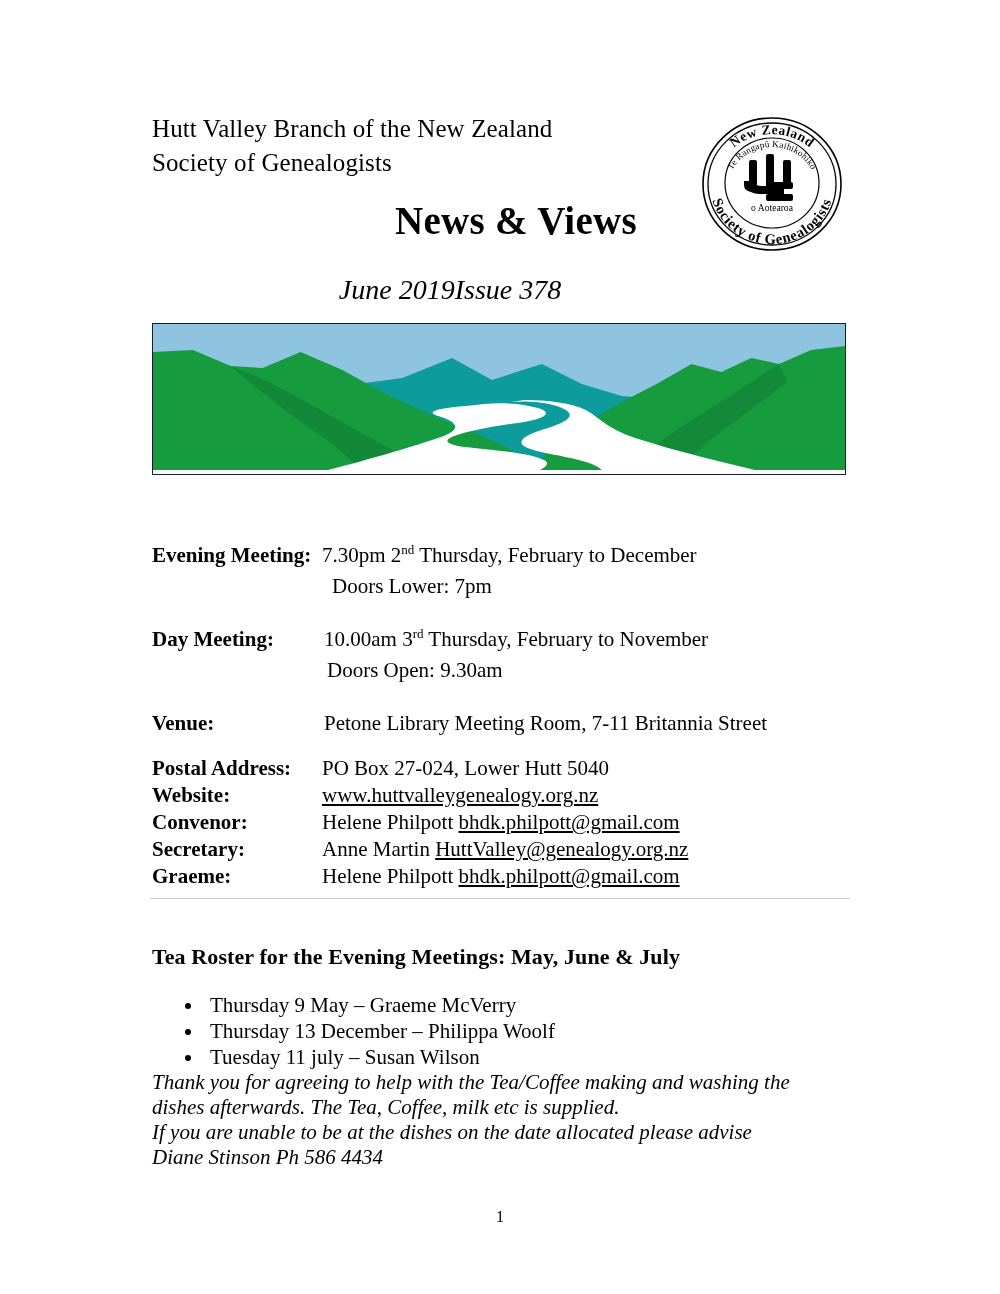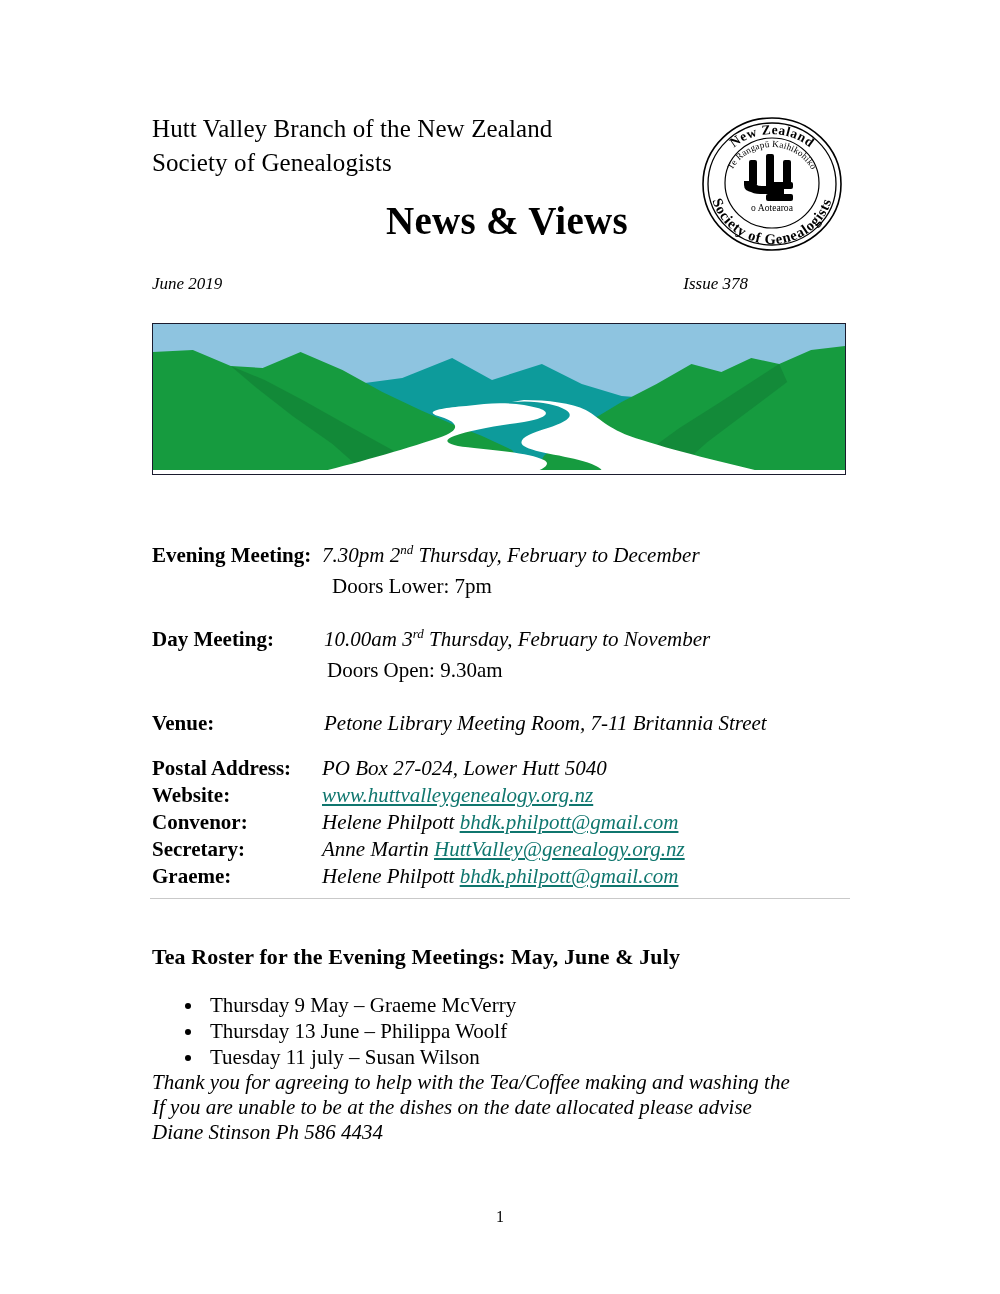--- a/index.html
+++ b/index.html
@@ -39,38 +39,38 @@
   .logo-wrap {
     position: absolute;
     left: 694px;
     top: 108px;
     width: 156px;
     height: 152px;
   }
 
   .title {
     position: absolute;
-    left: 159px;
+    left: 168px;
     top: 198px;
     width: 696px;
     text-align: center;
     font-size: 39px;
     font-weight: bold;
     letter-spacing: 0.3px;
   }
 
   .issueline {
     position: absolute;
     left: 152px;
     top: 274px;
     width: 596px;
     display: flex;
-    justify-content: space-between;
+    justify-content: center;
     font-style: italic;
-    font-size: 17px;
+    font-size: 28px;
   }
 
   
   .scene {
     position: absolute;
     left: 152px;
     top: 323px;
     width: 694px;
     height: 152px;
     border: 1.5px solid #1b1b2e;
@@ -92,38 +92,38 @@
   .row {
     display: flex;
     align-items: flex-end;
   }
   .lbl {
     font-weight: bold;
     flex: 0 0 auto;
   }
   .lbl.w1 { width: 170px; }
   .lbl.w2 { width: 172px; }
-  .val { flex: 1 1 auto; font-style: italic; }
+  .val { flex: 1 1 auto; }
   .sub { padding-left: 180px; }
   .sub2 { padding-left: 175px; }
   .gap-sm { height: 22px; }
   .gap-xs { height: 16px; }
 
   sup {
     font-size: 0.62em;
     vertical-align: super;
     line-height: 0;
   }
 
   .contact { margin-top: 0; }
   .contact .row { line-height: 27px; }
   .contact .lbl { width: 170px; }
 
   a.link {
-    color: #0f766e;
+    color: #000000;
     text-decoration: underline;
   }
 
   
   .divider {
     position: absolute;
     left: 150px;
     top: 898px;
     width: 700px;
     height: 1px;
@@ -310,25 +310,26 @@
       </div>
     </div>
   </div>
 
   <div class="divider"></div>
 
   <div class="roster-heading">Tea Roster for the Evening Meetings:  May, June &amp; July</div>
 
   <ul class="roster-list">
     <li>Thursday 9 May – Graeme McVerry</li>
-    <li>Thursday 13 June – Philippa Woolf</li>
+    <li>Thursday 13 December – Philippa Woolf</li>
     <li>Tuesday 11 july – Susan Wilson</li>
   </ul>
 
   <div class="note">
     <div>Thank you for agreeing to help with the Tea/Coffee making and washing the</div>
+    <div>dishes afterwards. The Tea, Coffee, milk etc is supplied.</div>
     <div>If you are unable to be at the dishes on the date allocated please advise</div>
     <div>Diane Stinson Ph 586 4434</div>
   </div>
 
   <div class="pagenum">1</div>
 
 </div>
 
 </body></html>

